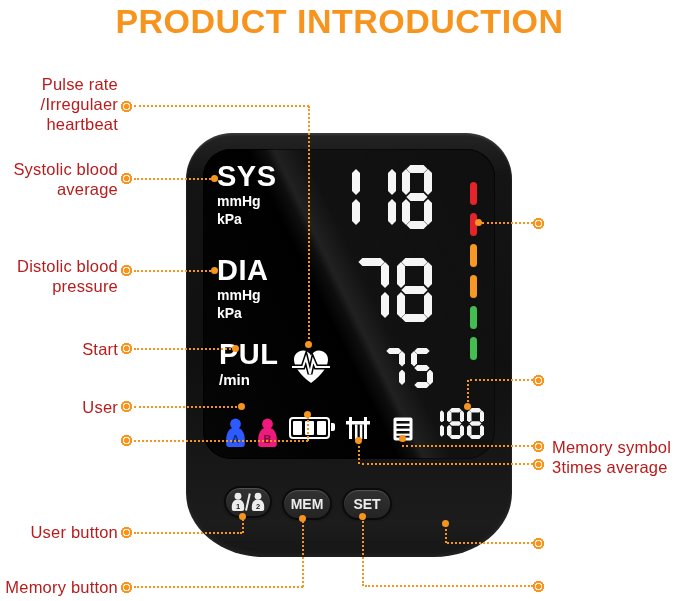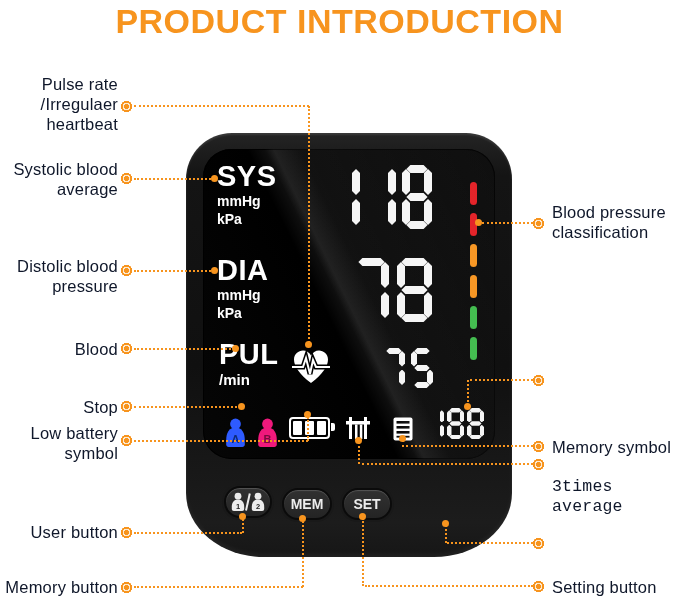--- a/index.html
+++ b/index.html
@@ -41,21 +41,21 @@
         box-shadow:0 0 0 2px #191919, inset 0 1px 1px rgba(255,255,255,.18);
         border-radius:17px;color:#ececec;font-weight:bold;display:flex;align-items:center;
         justify-content:center;cursor:pointer;box-sizing:border-box;}
   #btn-user{left:38px;top:353px;width:48px;height:32px;}
   #btn-mem{left:96px;top:355px;width:50px;height:32px;font-size:14px;}
   #btn-set{left:156px;top:355px;width:50px;height:32px;font-size:14px;}
   #btn-startstop{left:225px;top:345px;width:69px;height:51px;border-radius:26px;
                  flex-direction:column;font-size:13px;line-height:1;}
   #btn-startstop .div{width:44px;height:2px;background:#e6e6e6;margin:2.5px 0;}
   
-  .callout{position:absolute;color:#0f172a;font-size:16.5px;line-height:1.2;
+  .callout{position:absolute;color:#b91c1c;font-size:16.5px;line-height:1.2;
            white-space:pre-line;letter-spacing:.2px;}
   .c-left{text-align:right;right:561px;}
   .c-right{text-align:left;left:552px;}
   .hl{position:absolute;height:0;border-top:2px dotted #F7941E;}
   .vl{position:absolute;width:0;border-left:2px dotted #F7941E;}
   .edot{position:absolute;width:7px;height:7px;border-radius:50%;background:#F7941E;}
   .ring{position:absolute;width:13px;height:13px;border-radius:50%;
         background:radial-gradient(circle,#F7941E 0 2.4px,#FDEBD2 2.4px 3.8px,#F7941E 3.8px 5.6px,rgba(0,0,0,0) 5.8px);}
 </style>
 </head>
@@ -167,32 +167,27 @@
     </div>
   </div>
 
   <div class="callout c-left" style="top:75px;">Pulse rate
 /Irregulaer
 heartbeat</div>
   <div class="callout c-left" style="top:160px;">Systolic blood
 average</div>
   <div class="callout c-left" style="top:257px;">Distolic blood
 pressure</div>
-  <div class="callout c-left" style="top:340px;">Blood</div>
-  <div class="callout c-left" style="top:398px;">Stop</div>
-  <div class="callout c-left" style="top:424px;">Low battery
-symbol</div>
+  <div class="callout c-left" style="top:340px;">Start</div>
+  <div class="callout c-left" style="top:398px;">User</div>
   <div class="callout c-left" style="top:523px;">User button</div>
   <div class="callout c-left" style="top:578px;">Memory button</div>
 
-  <div class="callout c-right" style="top:203px;">Blood pressure
-classification</div>
   <div class="callout c-right" style="top:438px;">Memory symbol</div>
-  <div class="callout c-right" style="top:477px;font-family:Liberation Mono, monospace;">3times average</div>
-  <div class="callout c-right" style="top:578px;">Setting button</div>
+  <div class="callout c-right" style="top:458px;">3times average</div>
 
   <span class="ring" style="left:120px;top:100px;"></span>
   <span class="ring" style="left:120px;top:172px;"></span>
   <span class="ring" style="left:120px;top:264px;"></span>
   <span class="ring" style="left:120px;top:342px;"></span>
   <span class="ring" style="left:120px;top:400px;"></span>
   <span class="ring" style="left:120px;top:434px;"></span>
   <span class="ring" style="left:120px;top:526px;"></span>
   <span class="ring" style="left:120px;top:581px;"></span>
   <span class="ring" style="left:532px;top:217px;"></span>

